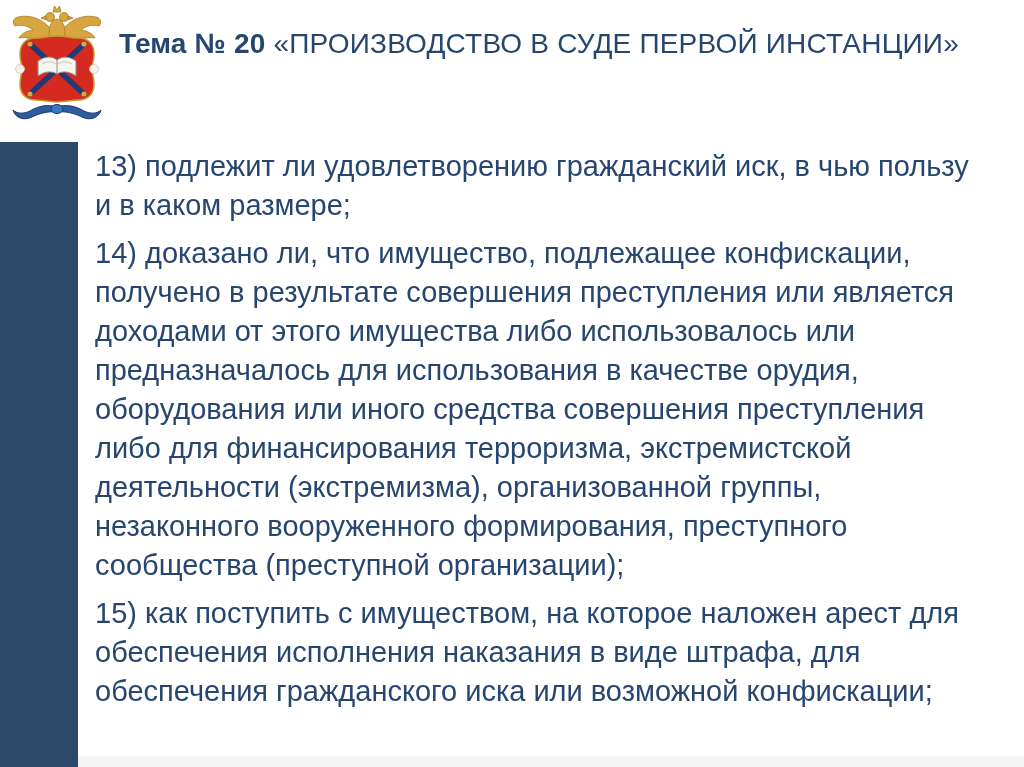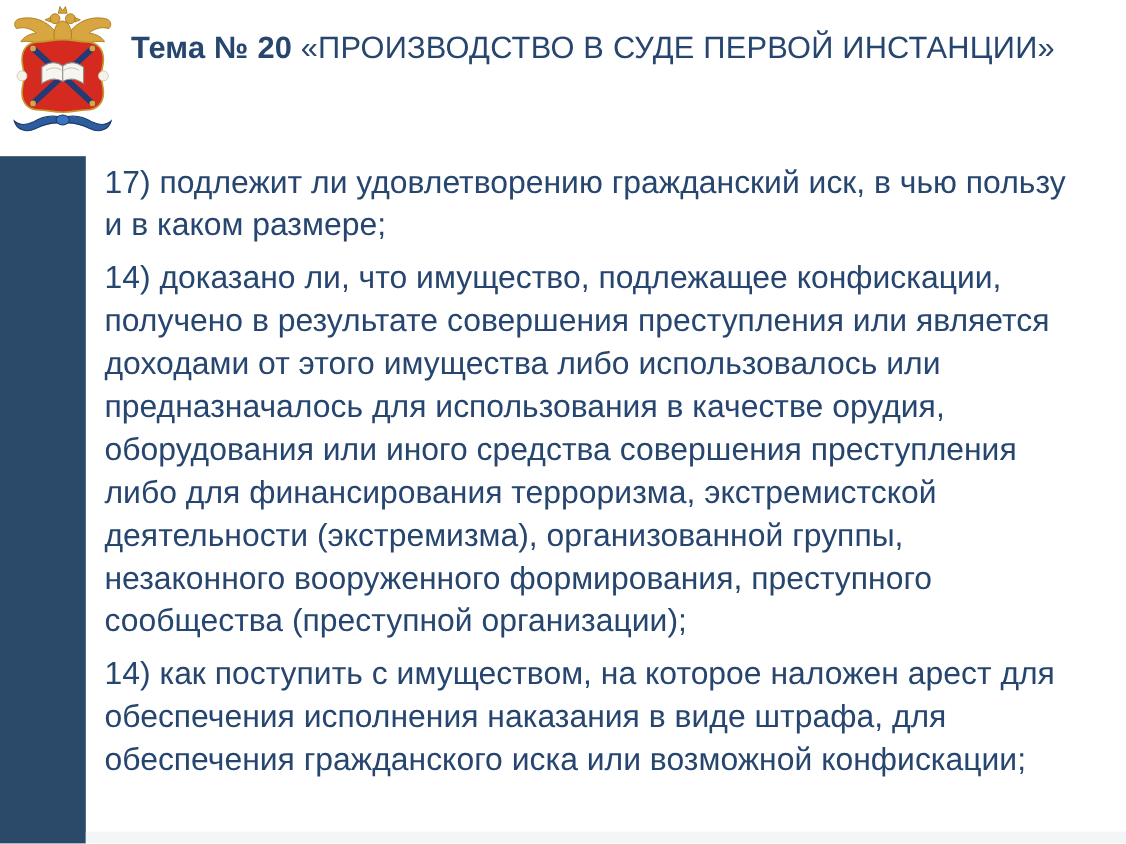--- a/index.html
+++ b/index.html
@@ -127,21 +127,21 @@
         <ellipse cx="51" cy="105" rx="6" ry="4.5" fill="#3a77c2"></ellipse>
       </g>
     </svg>
   </div>
 
   <h1 class="title">
     <span class="title-prefix">Тема № 20</span><span class="title-main">«ПРОИЗВОДСТВО В СУДЕ ПЕРВОЙ ИНСТАНЦИИ»</span>
   </h1>
 
   <main class="content">
-    <p>17) подлежит ли удовлетворению гражданский иск, в чью пользу и в каком размере;</p>
+    <p>13) подлежит ли удовлетворению гражданский иск, в чью пользу и в каком размере;</p>
     <p>14) доказано ли, что имущество, подлежащее конфискации, получено в результате совершения преступления или является доходами от этого имущества либо использовалось или предназначалось для использования в качестве орудия, оборудования или иного средства совершения преступления либо для финансирования терроризма, экстремистской деятельности (экстремизма), организованной группы, незаконного вооруженного формирования, преступного сообщества (преступной организации);</p>
-    <p>14) как поступить с имуществом, на которое наложен арест для обеспечения исполнения наказания в виде штрафа, для обеспечения гражданского иска или возможной конфискации;</p>
+    <p>15) как поступить с имуществом, на которое наложен арест для обеспечения исполнения наказания в виде штрафа, для обеспечения гражданского иска или возможной конфискации;</p>
   </main>
 
 
   <div class="bottom-strip"></div>
 
 </div>
 
 </body></html>

